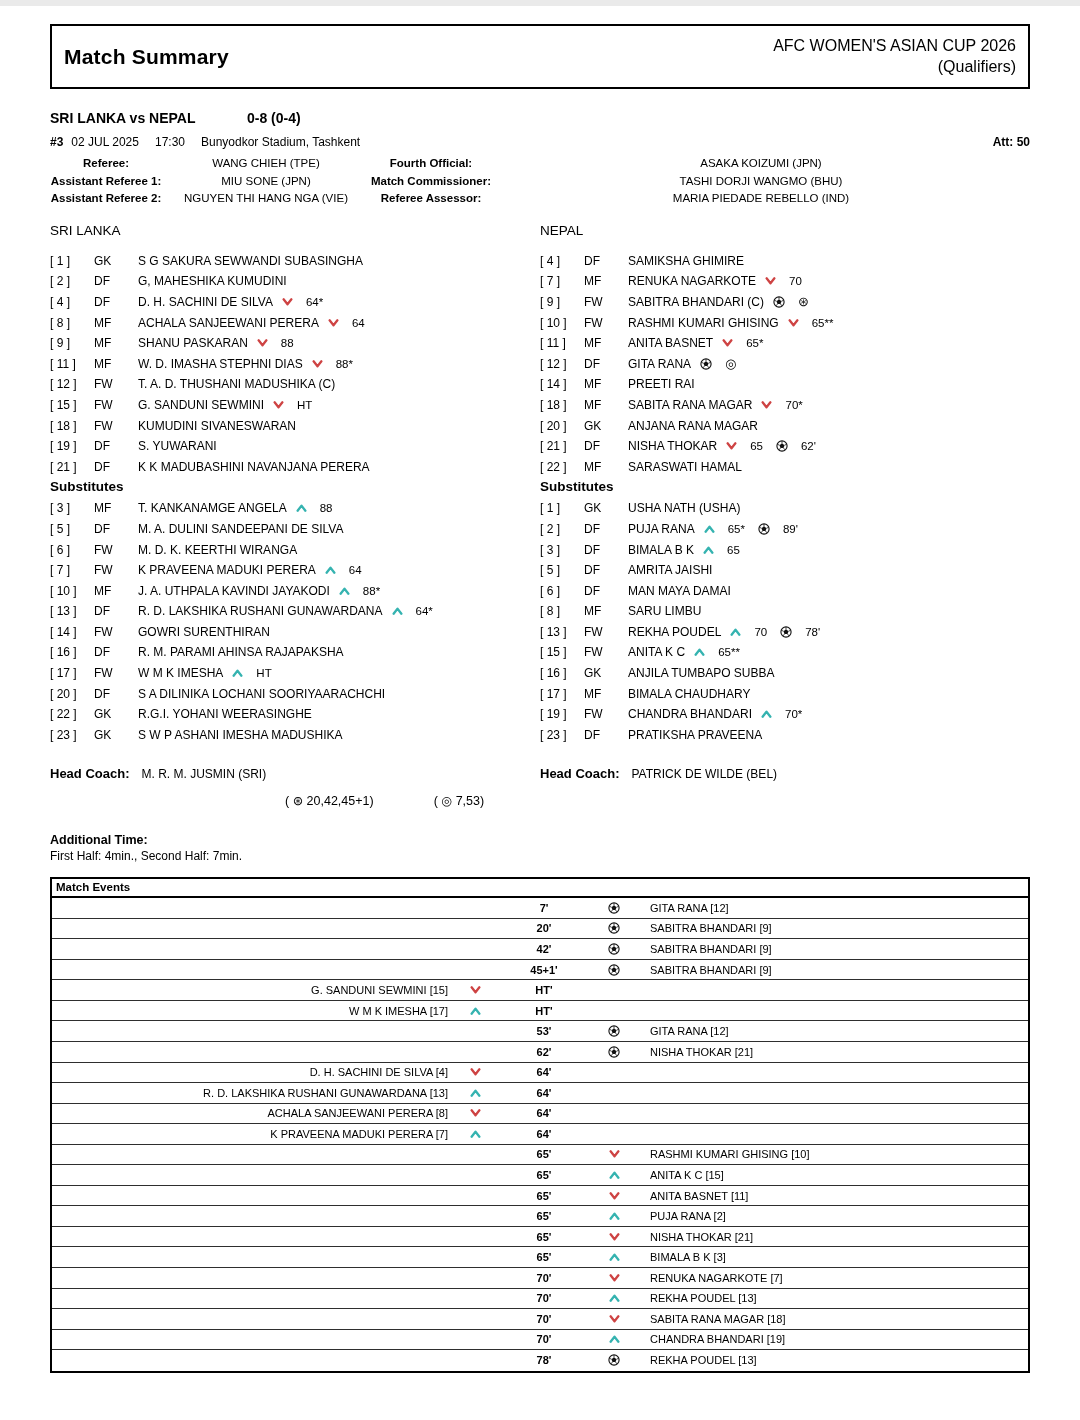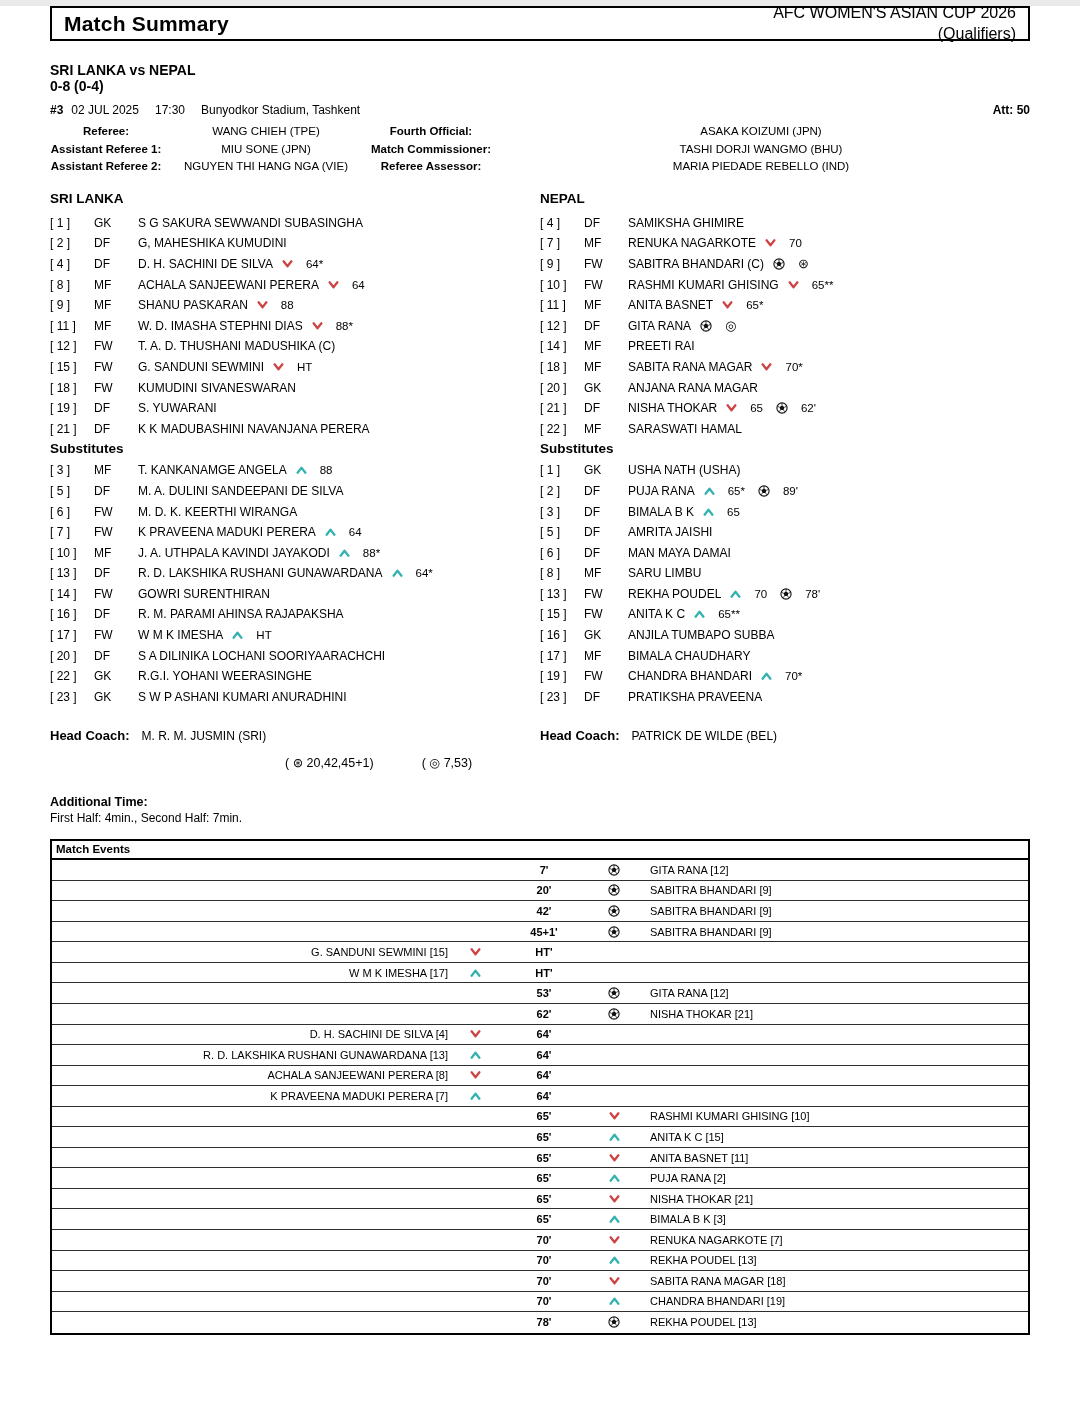--- a/index.html
+++ b/index.html
@@ -4,56 +4,56 @@
 <style>
   html,body{margin:0;padding:0;}
   body{
     width:1080px;height:1420px;background:#fff;color:#000;
     font-family:"Liberation Sans", sans-serif;position:relative;overflow:hidden;
   }
   .topbar{height:6px;background:#eaeaea;}
   .page{position:absolute;left:50px;top:6px;width:980px;}
 
   
-  .hdr-box{border:2px solid #000;height:35px;display:flex;
+  .hdr-box{margin-top:18px;border:2px solid #000;height:65px;display:flex;
     justify-content:space-between;align-items:center;padding:0 12px;box-sizing:border-box;}
   .hdr-title{font-size:21px;font-weight:bold;letter-spacing:.2px;}
   .hdr-right{text-align:right;font-size:16px;line-height:1.3;}
 
   
-  .match-line{margin-top:21px;display:flex;font-size:14px;font-weight:bold;flex-direction:column;}
+  .match-line{margin-top:21px;display:flex;font-size:14px;font-weight:bold;}
   .match-line .teams{width:197px;}
   .meta-line{margin-top:9px;display:flex;font-size:12px;align-items:baseline;}
   .meta-line .num{font-weight:bold;margin-right:8px;}
   .meta-line .dt{margin-right:16px;}
   .meta-line .tm{margin-right:16px;}
   .meta-line .att{margin-left:auto;font-weight:bold;text-align:center;}
 
   
   .officials{margin-top:6px;display:grid;grid-template-columns:112px 208px 122px auto;
     font-size:11.5px;line-height:17.5px;text-align:center;}
   .off-l{font-weight:bold;}
 
   
   .teams-wrap{margin-top:15px;display:flex;}
   .team-col{width:490px;}
-  .team-name{font-size:13.5px;font-weight:bold;margin-bottom:7px;}
+  .team-name{font-size:13.5px;font-weight:normal;margin-bottom:13px;}
   .prow{display:flex;align-items:center;height:20.6px;font-size:12px;}
   .pnum{width:42px;}
   .ppos{width:44px;padding-left:2px;}
   .pname{white-space:nowrap;}
   .pmarks{display:flex;align-items:center;margin-left:9px;gap:13px;}
   .mtxt{font-size:11.5px;}
   .sym{font-size:13px;line-height:1;}
   .subs-title{font-size:13.5px;font-weight:bold;margin:2px 0 4px;}
   .coach{margin-top:21px;font-size:12px;display:flex;align-items:baseline;}
   .coach .cl{font-weight:bold;font-size:13px;}
   .coach .cv{margin-left:12px;}
 
-  .legend{margin-top:12px;margin-left:235px;display:flex;gap:48px;font-size:12.5px;}
+  .legend{margin-top:12px;margin-left:235px;display:flex;gap:60px;font-size:12.5px;}
 
   .addtime{margin-top:24px;font-size:12px;line-height:16px;}
   .addtime .al{font-weight:bold;font-size:12.5px;}
 
   
   .events{margin-top:13px;border:2px solid #000;}
   .ev-hdr{font-size:11.5px;font-weight:bold;padding:2px 4px 3px;border-bottom:2px solid #000;}
   .erow{display:grid;grid-template-columns:400px 46px 92px 48px auto;align-items:center;
     height:20.55px;border-bottom:1px solid #2e2e2e;box-sizing:border-box;font-size:11px;}
   .erow:last-child{border-bottom:none;}
@@ -311,21 +311,21 @@
           </div>
           <div class="prow">
             <span class="pnum">[ 22 ]</span>
             <span class="ppos">GK</span>
             <span class="pname">R.G.I. YOHANI WEERASINGHE</span>
             <span class="pmarks"></span>
           </div>
           <div class="prow">
             <span class="pnum">[ 23 ]</span>
             <span class="ppos">GK</span>
-            <span class="pname">S W P ASHANI KUMARI ANURADHINI</span>
+            <span class="pname">S W P ASHANI IMESHA MADUSHIKA</span>
             <span class="pmarks"></span>
           </div>
         </div>
       <div class="coach">
         <span class="cl">Head Coach:</span>
         <span class="cv">M. R. M. JUSMIN (SRI)</span>
       </div>
     </div>
     <div class="team-col">
       <div class="team-name">NEPAL</div>

